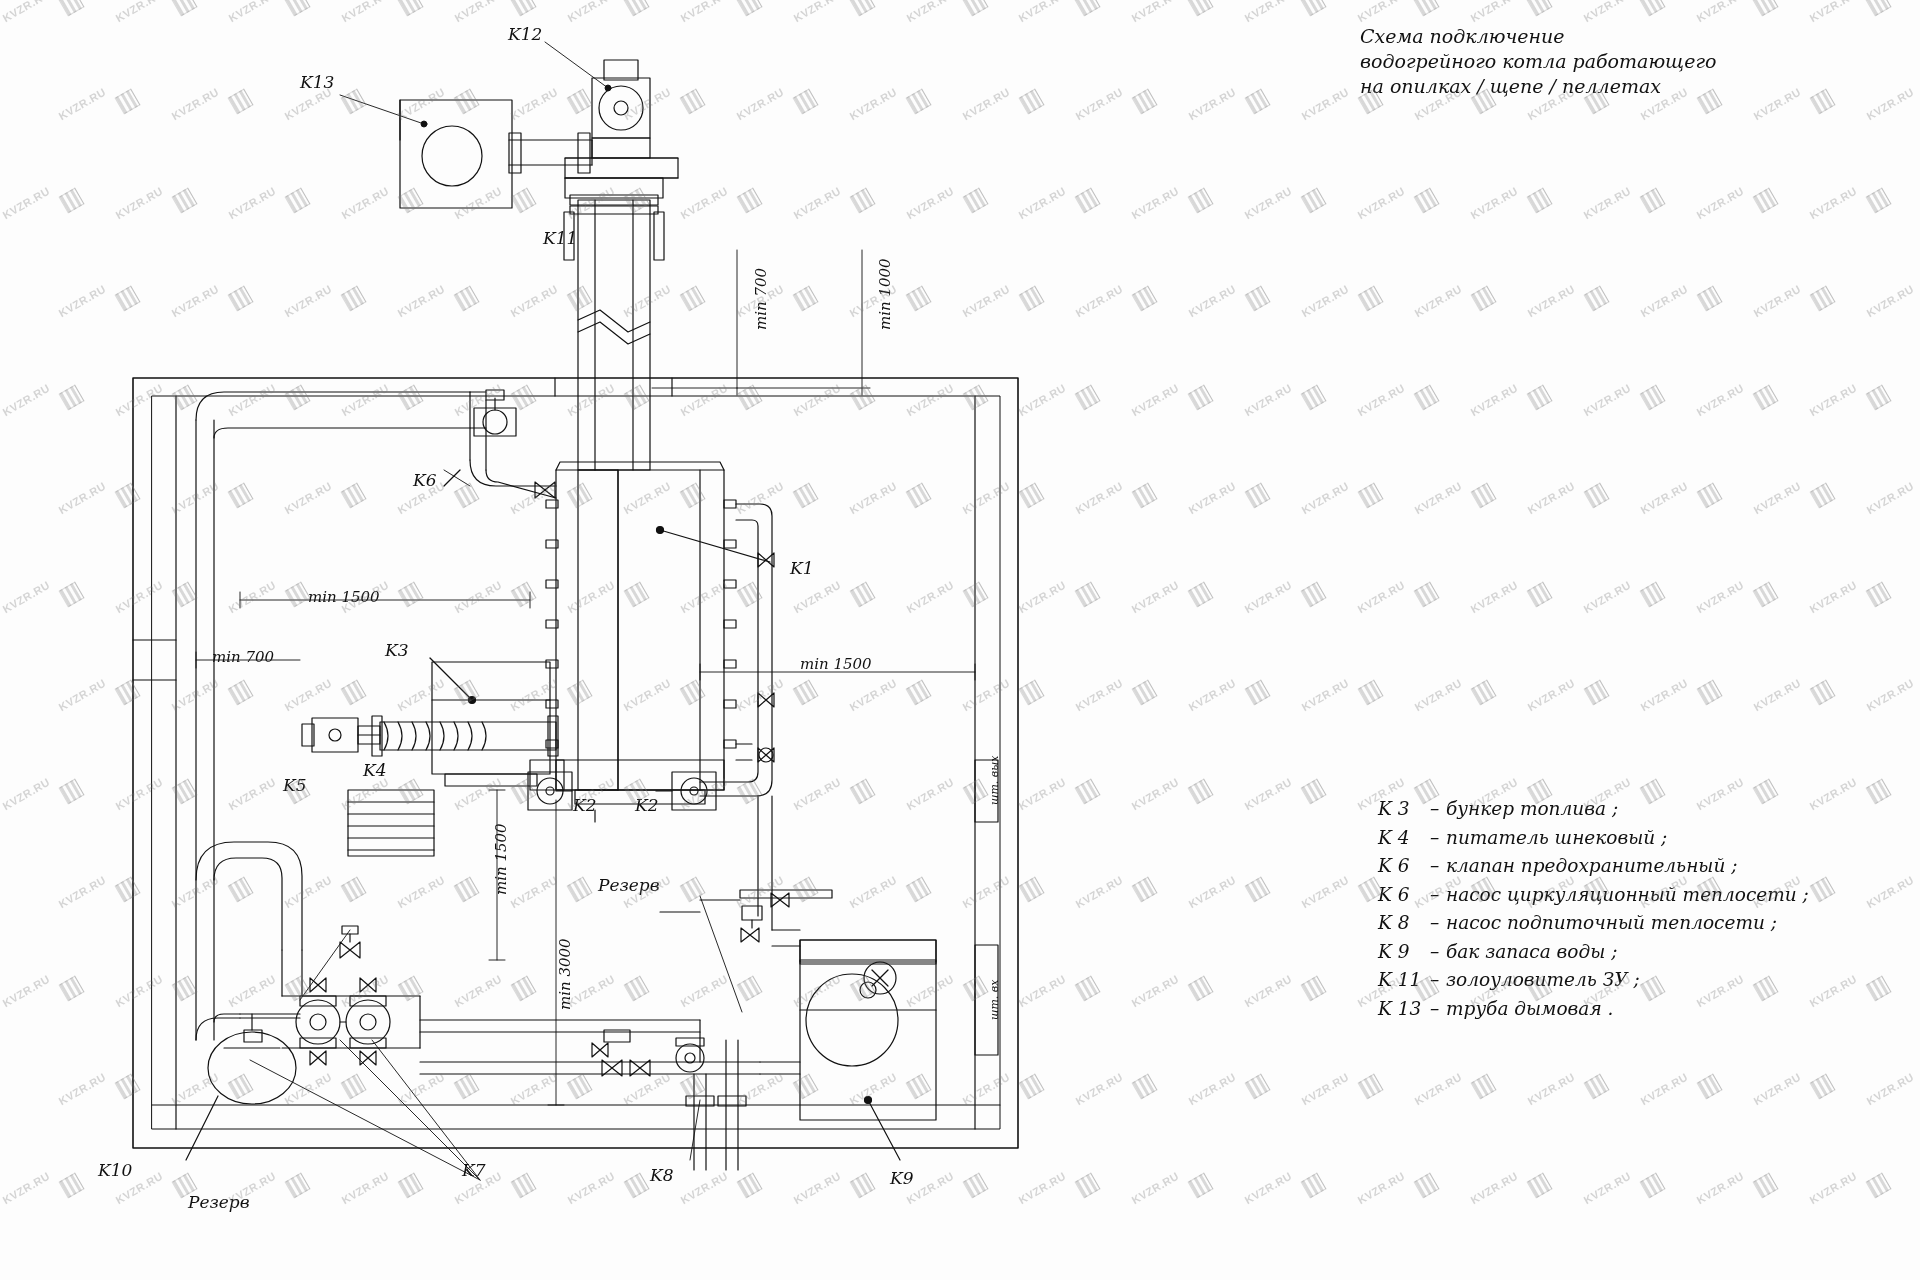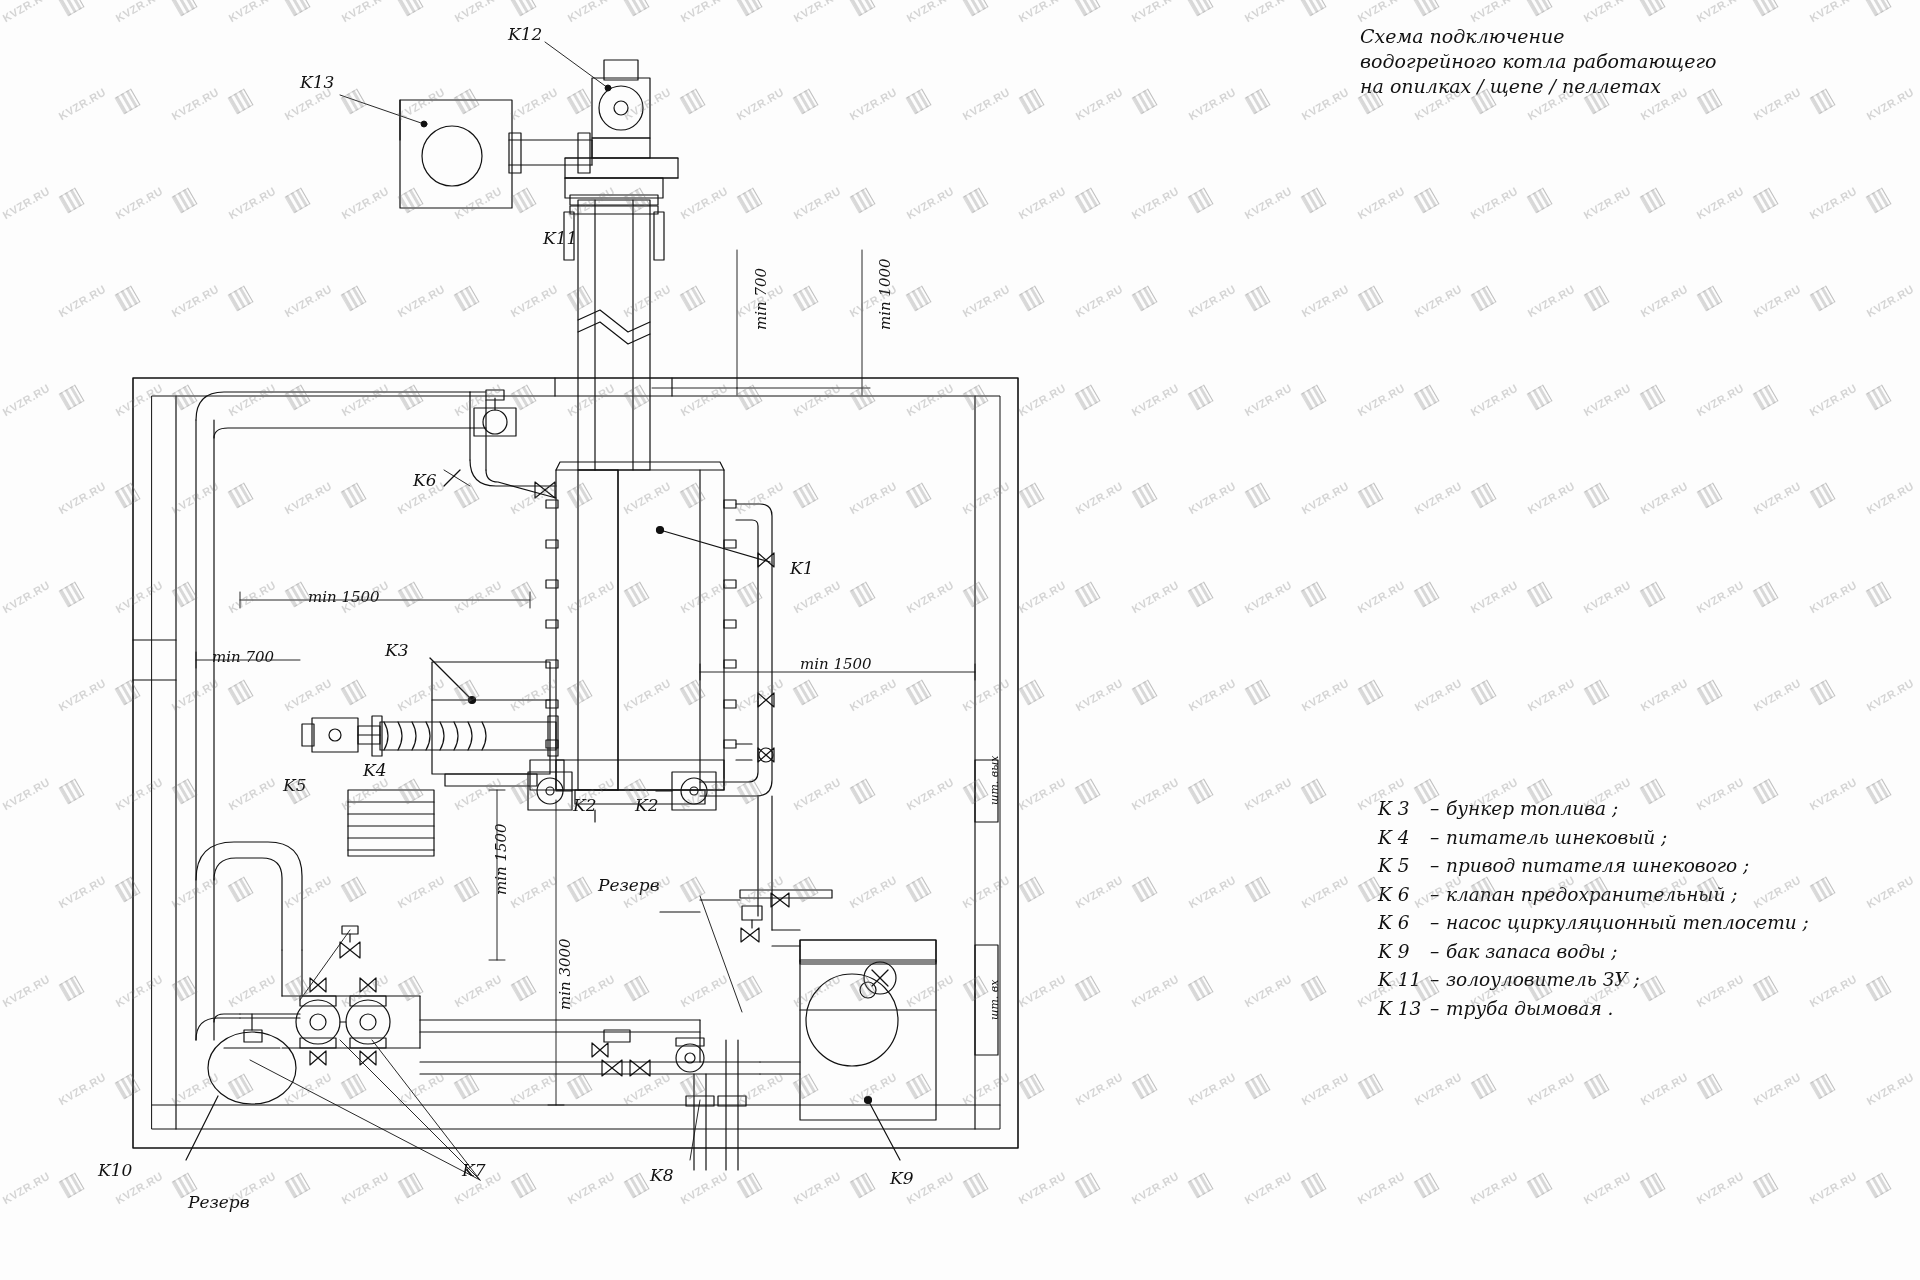--- a/index.html
+++ b/index.html
@@ -439,23 +439,23 @@
 
   <div id="title-block">
     <div>Схема подключение</div>
     <div>водогрейного котла работающего</div>
     <div>на опилках / щепе / пеллетах</div>
   </div>
 
   <div id="legend-block">
       <div class="legend-row"><span class="legend-key">K 3</span><span class="legend-dash">–</span><span>бункер топлива ;</span></div>
       <div class="legend-row"><span class="legend-key">K 4</span><span class="legend-dash">–</span><span>питатель шнековый ;</span></div>
-      <div class="legend-row"><span class="legend-key">K 5</span><span class="legend-dash">–</span><span>привод питателя шнекового ;</span></div>
       <div class="legend-row"><span class="legend-key">K 6</span><span class="legend-dash">–</span><span>клапан предохранительный ;</span></div>
       <div class="legend-row"><span class="legend-key">K 6</span><span class="legend-dash">–</span><span>насос циркуляционный теплосети ;</span></div>
+      <div class="legend-row"><span class="legend-key">K 8</span><span class="legend-dash">–</span><span>насос подпиточный теплосети ;</span></div>
       <div class="legend-row"><span class="legend-key">K 9</span><span class="legend-dash">–</span><span>бак запаса воды ;</span></div>
       <div class="legend-row"><span class="legend-key">K 11</span><span class="legend-dash">–</span><span>золоуловитель ЗУ ;</span></div>
       <div class="legend-row"><span class="legend-key">K 13</span><span class="legend-dash">–</span><span>труба дымовая .</span></div>
     </div>
 
   <div id="watermark-layer">
       <div class="wm" style="left: 0px; top: 0px;">KVZR.RU</div>
       <div class="wm-box" style="left: 62px; top: -6px;"></div>
       <div class="wm" style="left: 112.941px; top: 0px;">KVZR.RU</div>
       <div class="wm-box" style="left: 174.941px; top: -6px;"></div>

